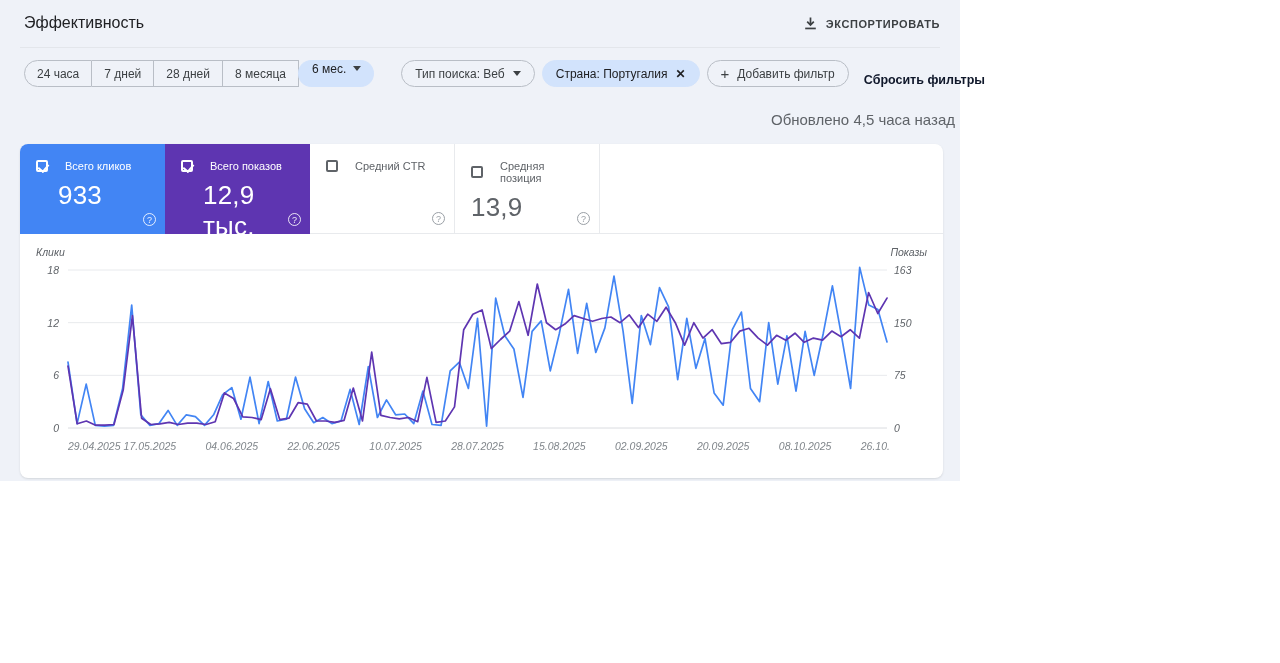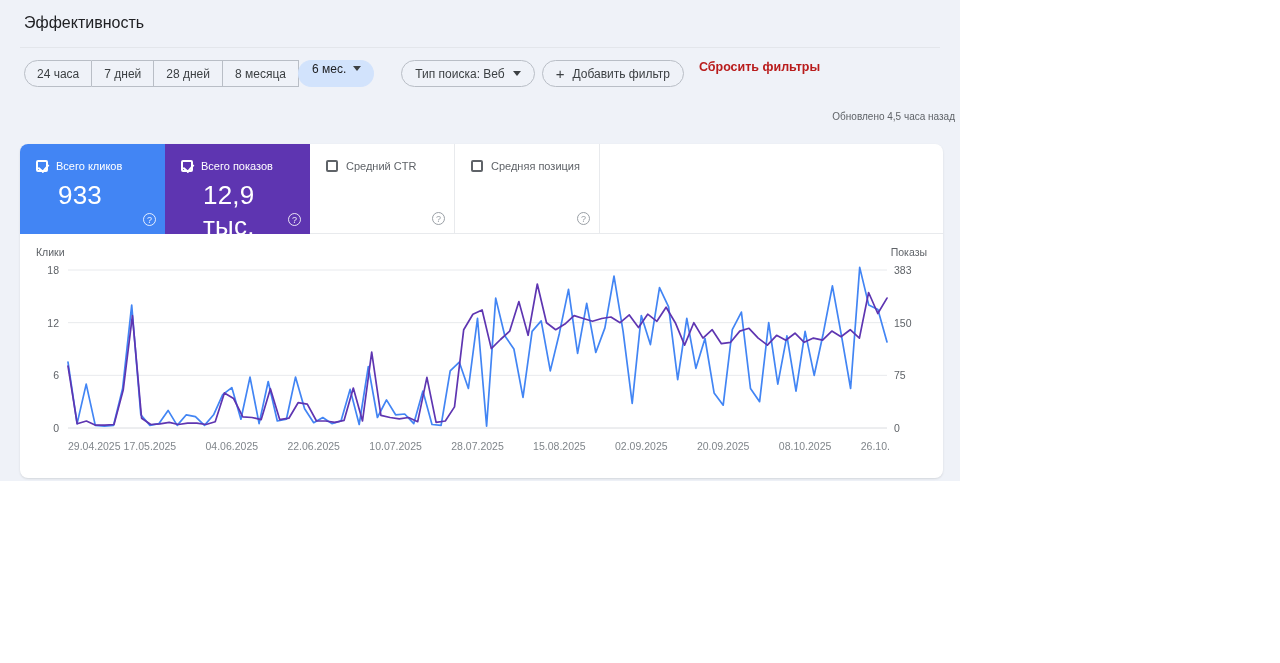--- a/index.html
+++ b/index.html
@@ -9,107 +9,120 @@
 
   
   .hdr-title { position:absolute; left:24px; top:14px; font-size:16px; color:#202124; font-weight:400; }
   .export-btn { position:absolute; top:10px; right:12px; display:flex; align-items:center; gap:8px;
     background:none; border:none; cursor:pointer; color:#3c4043; font-size:11px; font-weight:700;
     letter-spacing:.6px; font-family:inherit; padding:6px 8px; }
   .export-btn svg { display:block; }
   .hdr-divider { position:absolute; left:20px; top:47px; width:920px; height:1px; background:#e3e6eb; }
 
   
-  .toolbar { position:absolute; left:24px; top:60px; display:flex; align-items:flex-start; height:27px; }
+  .toolbar { position:absolute; left:24px; top:60px; display:flex; align-items:flex-end; height:27px; }
   .seg { display:flex; }
   .seg button { height:27px; padding:0 12px; font-size:12px; color:#3c4043; background:transparent;
     border:1px solid #b9bec6; border-left-width:0; cursor:pointer; font-family:inherit; white-space:nowrap; }
   .seg button:first-child { border-left-width:1px; border-radius:13.5px 0 0 13.5px; }
   .seg button.selected { background:#d2e3fc; border-color:#d2e3fc; border-radius:13.5px; color:#202124;
     display:flex; align-items:center; gap:7px; margin-left:-1px; padding:0 12px 10px 14px; }
   .caret { width:0; height:0; border-left:4px solid transparent; border-right:4px solid transparent;
     border-top:5px solid #3c4043; display:inline-block; }
   .chip { height:27px; display:flex; align-items:center; gap:8px; padding:0 13px; border-radius:13.5px;
     border:1px solid #b9bec6; background:transparent; font-size:12px; color:#3c4043; cursor:pointer;
     font-family:inherit; white-space:nowrap; }
   .chip.active { background:#d2e3fc; border-color:#d2e3fc; color:#202124; }
   .chip .x { font-size:12px; font-weight:700; color:#202124; line-height:1; }
   .chip .plus { font-size:15px; color:#3c4043; line-height:1; margin-top:-1px; }
   .chip-type { margin-left:27px; }
   .chip-country { margin-left:7px; }
   .chip-add { margin-left:7px; }
-  .reset-link { margin-left:15px; background:none; border:none; color:#b91c1c; font-size:12.5px;
+  .reset-link { margin-left:15px; background:none; border:none; color:#0f172a; font-size:12.5px;
     font-weight:700; cursor:pointer; font-family:inherit; white-space:nowrap; }
 
-  .updated { position:absolute; top:111px; right:5px; font-size:10px; color:#5f6368; }
+  .updated { position:absolute; top:111px; right:5px; font-size:15px; color:#5f6368; }
 
   
   .card { position:absolute; left:20px; top:144px; width:923px; height:334px; background:#fff;
     border-radius:8px; box-shadow:0 1px 2px rgba(60,64,67,.15); overflow:hidden; }
 
   .metrics { display:flex; height:90px; }
   .tile { position:relative; width:145px; padding:16px 14px 0 16px; cursor:pointer;
     border-right:1px solid #e8eaed; border-bottom:1px solid #e8eaed; }
   .tile.colored { color:#fff; border-right:none; border-bottom:none; }
   .metrics .filler { flex:1; border-bottom:1px solid #e8eaed; }
-  .tile-head { display:flex; align-items:center; gap:8px; }
+  .tile-head { display:flex; align-items:center; gap:17px; }
   .cb { width:12px; height:12px; border:2px solid #5f6368; border-radius:2px; position:relative; flex:0 0 auto; }
   .tile.colored .cb { border-color:#fff; }
   .tile.checked .cb::after { content:""; position:absolute; left:2px; top:0px; width:5px; height:8px;
     border:solid #fff; border-width:0 2px 2px 0; transform:rotate(40deg); }
   .tile-label { font-size:11px; }
   .tile .tile-label { color:#5f6368; }
   .tile.colored .tile-label { color:#fff; }
   .tile-value { margin-top:8px; font-size:26px; letter-spacing:.2px; color:#5f6368; }
   .tile.colored .tile-value { color:#fff;margin-left:22px; }
   .help { position:absolute; right:9px; bottom:8px; width:13px; height:13px; border-radius:50%;
     border:1px solid #9aa0a6; color:#9aa0a6; font-size:9px; display:flex; align-items:center;
     justify-content:center; }
   .tile.colored .help { border-color:rgba(255,255,255,.85); color:rgba(255,255,255,.9); }
 
   
-  .chart-wrap { position:relative; padding:12px 16px 0 16px; }
+  .chart-wrap { position:relative; padding:12px 16px 0 16px;font-style:italic; }
   .axis-titles { display:flex; justify-content:space-between; font-size:10.5px; color:#5f6368;
     height:16px; }
   .chart-row { display:flex; }
   .ycol { position:relative; height:196px; font-size:10.5px; color:#5f6368; }
   .ycol-left { width:30px; }
   .ycol-right { width:38px; }
   .ycol span { position:absolute; line-height:12px; }
   .ycol-left span { right:7px; }
   .ycol-right span { left:5px; }
   #chart-svg { flex:1; display:block; }
 </style>
 </head>
 <body>
 
 <div class="app">
 
   <h1 class="hdr-title">Эффективность</h1>
 
+  <button class="export-btn">
+    <span>
+      <svg width="15" height="15" viewBox="0 0 15 15">
+        <path d="M7.5 1.5v7.2M4.2 5.7l3.3 3.3 3.3-3.3" stroke="#3c4043" stroke-width="1.7" fill="none"></path>
+        <rect x="2.2" y="11.6" width="10.6" height="1.7" fill="#3c4043"></rect>
+      </svg>
+    </span>
+    <span>ЭКСПОРТИРОВАТЬ</span>
+  </button>
 
   <div class="hdr-divider"></div>
 
   <div class="toolbar">
     <div class="seg">
       <button>24 часа</button>
       <button>7 дней</button>
       <button>28 дней</button>
       <button>8 месяца</button>
       <button class="selected">
         <span>6 мес.</span>
         <span class="caret"></span>
       </button>
     </div>
 
     <button class="chip chip-type">
       <span>Тип поиска: Веб</span>
       <span class="caret"></span>
     </button>
 
+    <button class="chip active chip-country">
+      <span>Страна: Португалия</span>
+      <span class="x">✕</span>
+    </button>
 
     <button class="chip chip-add">
       <span class="plus">+</span>
       <span>Добавить фильтр</span>
     </button>
 
     <button class="reset-link">Сбросить фильтры</button>
   </div>
 
   <div class="updated">Обновлено 4,5 часа назад</div>
@@ -141,20 +154,21 @@
           <span class="tile-label">Средний CTR</span>
         </div>
         <span class="help">?</span>
       </div>
 
       <div class="tile">
         <div class="tile-head">
           <span class="cb"></span>
           <span class="tile-label">Средняя позиция</span>
         </div>
+        <div class="tile-value">13,9</div>
         <span class="help">?</span>
       </div>
 
       <div class="filler"></div>
     </div>
 
     <div class="chart-wrap">
       <div class="axis-titles">
         <span>Клики</span>
         <span>Показы</span>
@@ -182,19 +196,19 @@
             <text y="188" font-size="10.5" fill="#80868b" font-family="Liberation Sans, sans-serif" x="657.2" text-anchor="middle">20.09.2025</text>
             <text y="188" font-size="10.5" fill="#80868b" font-family="Liberation Sans, sans-serif" x="739.1" text-anchor="middle">08.10.2025</text>
             <text y="188" font-size="10.5" fill="#80868b" font-family="Liberation Sans, sans-serif" x="821" text-anchor="middle">26.10.2025</text>
             <polyline points="2.0,100.2 11.1,161.6 20.2,122.1 29.3,163.4 38.4,164.2 47.5,163.4 56.6,126.5 65.7,43.1 74.8,152.8 83.9,163.4 93.0,161.6 102.1,148.4 111.2,163.4 120.3,152.8 129.4,154.6 138.5,163.4 147.6,152.8 156.7,132.6 165.8,125.6 174.9,157.2 184.0,115.1 193.1,161.6 202.2,119.5 211.3,159.0 220.4,157.2 229.5,115.1 238.6,146.7 247.7,160.7 256.8,155.5 265.9,161.6 275.0,159.0 284.1,127.4 293.2,162.5 302.3,104.6 311.4,155.5 320.5,137.9 329.6,152.8 338.7,152.0 347.8,161.6 356.9,129.1 366.0,162.5 375.1,163.4 384.2,108.9 393.3,100.2 402.4,126.5 411.5,56.3 420.6,164.2 429.7,36.1 438.8,73.8 447.9,87.0 457.0,135.3 466.1,69.4 475.2,58.9 484.3,108.9 493.4,71.2 502.5,27.3 511.6,91.4 520.7,41.4 529.8,90.5 538.9,65.9 548.0,14.1 557.1,69.4 566.2,141.4 575.3,53.6 584.4,82.6 593.5,25.6 602.6,44.9 611.7,117.7 620.8,56.3 629.9,106.3 639.0,76.5 648.1,130.9 657.2,143.2 666.3,67.7 675.4,50.1 684.5,126.5 693.6,139.7 702.7,60.7 711.8,122.1 720.9,73.8 730.0,129.1 739.1,69.4 748.2,113.3 757.3,71.2 766.4,23.8 775.5,73.8 784.6,126.5 793.7,5.4 802.8,43.1 811.9,47.5 821.0,80.0" fill="none" stroke="#4285f4" stroke-width="1.7" stroke-linejoin="round" stroke-linecap="round"></polyline>
             <polyline points="2.0,104.2 11.2,161.8 20.4,159.0 29.6,163.2 38.8,163.2 48.0,162.5 57.2,128.1 66.4,53.6 75.6,156.2 84.8,162.5 94.0,161.8 103.2,160.4 112.4,162.5 121.6,161.1 130.8,161.1 140.0,162.5 149.2,159.7 158.4,130.9 167.6,136.5 176.8,154.8 186.0,155.5 195.2,157.6 204.4,126.7 213.7,157.6 222.9,156.2 232.1,140.7 241.3,142.1 250.5,159.0 259.7,159.0 268.9,160.4 278.1,158.3 287.3,126.0 296.5,159.0 305.7,90.2 314.9,153.4 324.1,155.5 333.3,156.9 342.5,155.5 351.7,159.7 360.9,115.4 370.1,160.4 379.3,159.0 388.5,144.9 397.7,67.7 406.9,52.2 416.1,48.0 425.3,86.6 434.5,77.5 443.7,69.1 452.9,39.6 462.1,73.3 471.3,22.0 480.5,60.7 489.7,67.7 498.9,62.1 508.1,53.6 517.3,56.5 526.5,59.3 535.7,56.5 544.9,55.0 554.1,60.7 563.3,52.9 572.5,65.6 581.7,52.2 590.9,59.3 600.1,45.2 609.3,60.7 618.6,83.1 627.8,60.7 637.0,76.1 646.2,67.7 655.4,81.7 664.6,80.3 673.8,69.1 683.0,66.3 692.2,76.1 701.4,83.1 710.6,73.3 719.8,78.2 729.0,71.2 738.2,80.3 747.4,76.1 756.6,78.2 765.8,69.1 775.0,74.7 784.2,67.7 793.4,76.1 802.6,30.5 811.8,51.5 821.0,36.1" fill="none" stroke="#5e35b1" stroke-width="1.7" stroke-linejoin="round" stroke-linecap="round"></polyline>
           </svg>
         <div class="ycol ycol-right" id="ycol-right">
             <span style="top: 160px;">0</span>
             <span style="top: 107.333px;">75</span>
             <span style="top: 54.6667px;">150</span>
-            <span style="top: 2px;">383</span>
+            <span style="top: 2px;">163</span>
           </div>
       </div>
     </div>
   </div>
 
 </div>
 
 </body></html>

